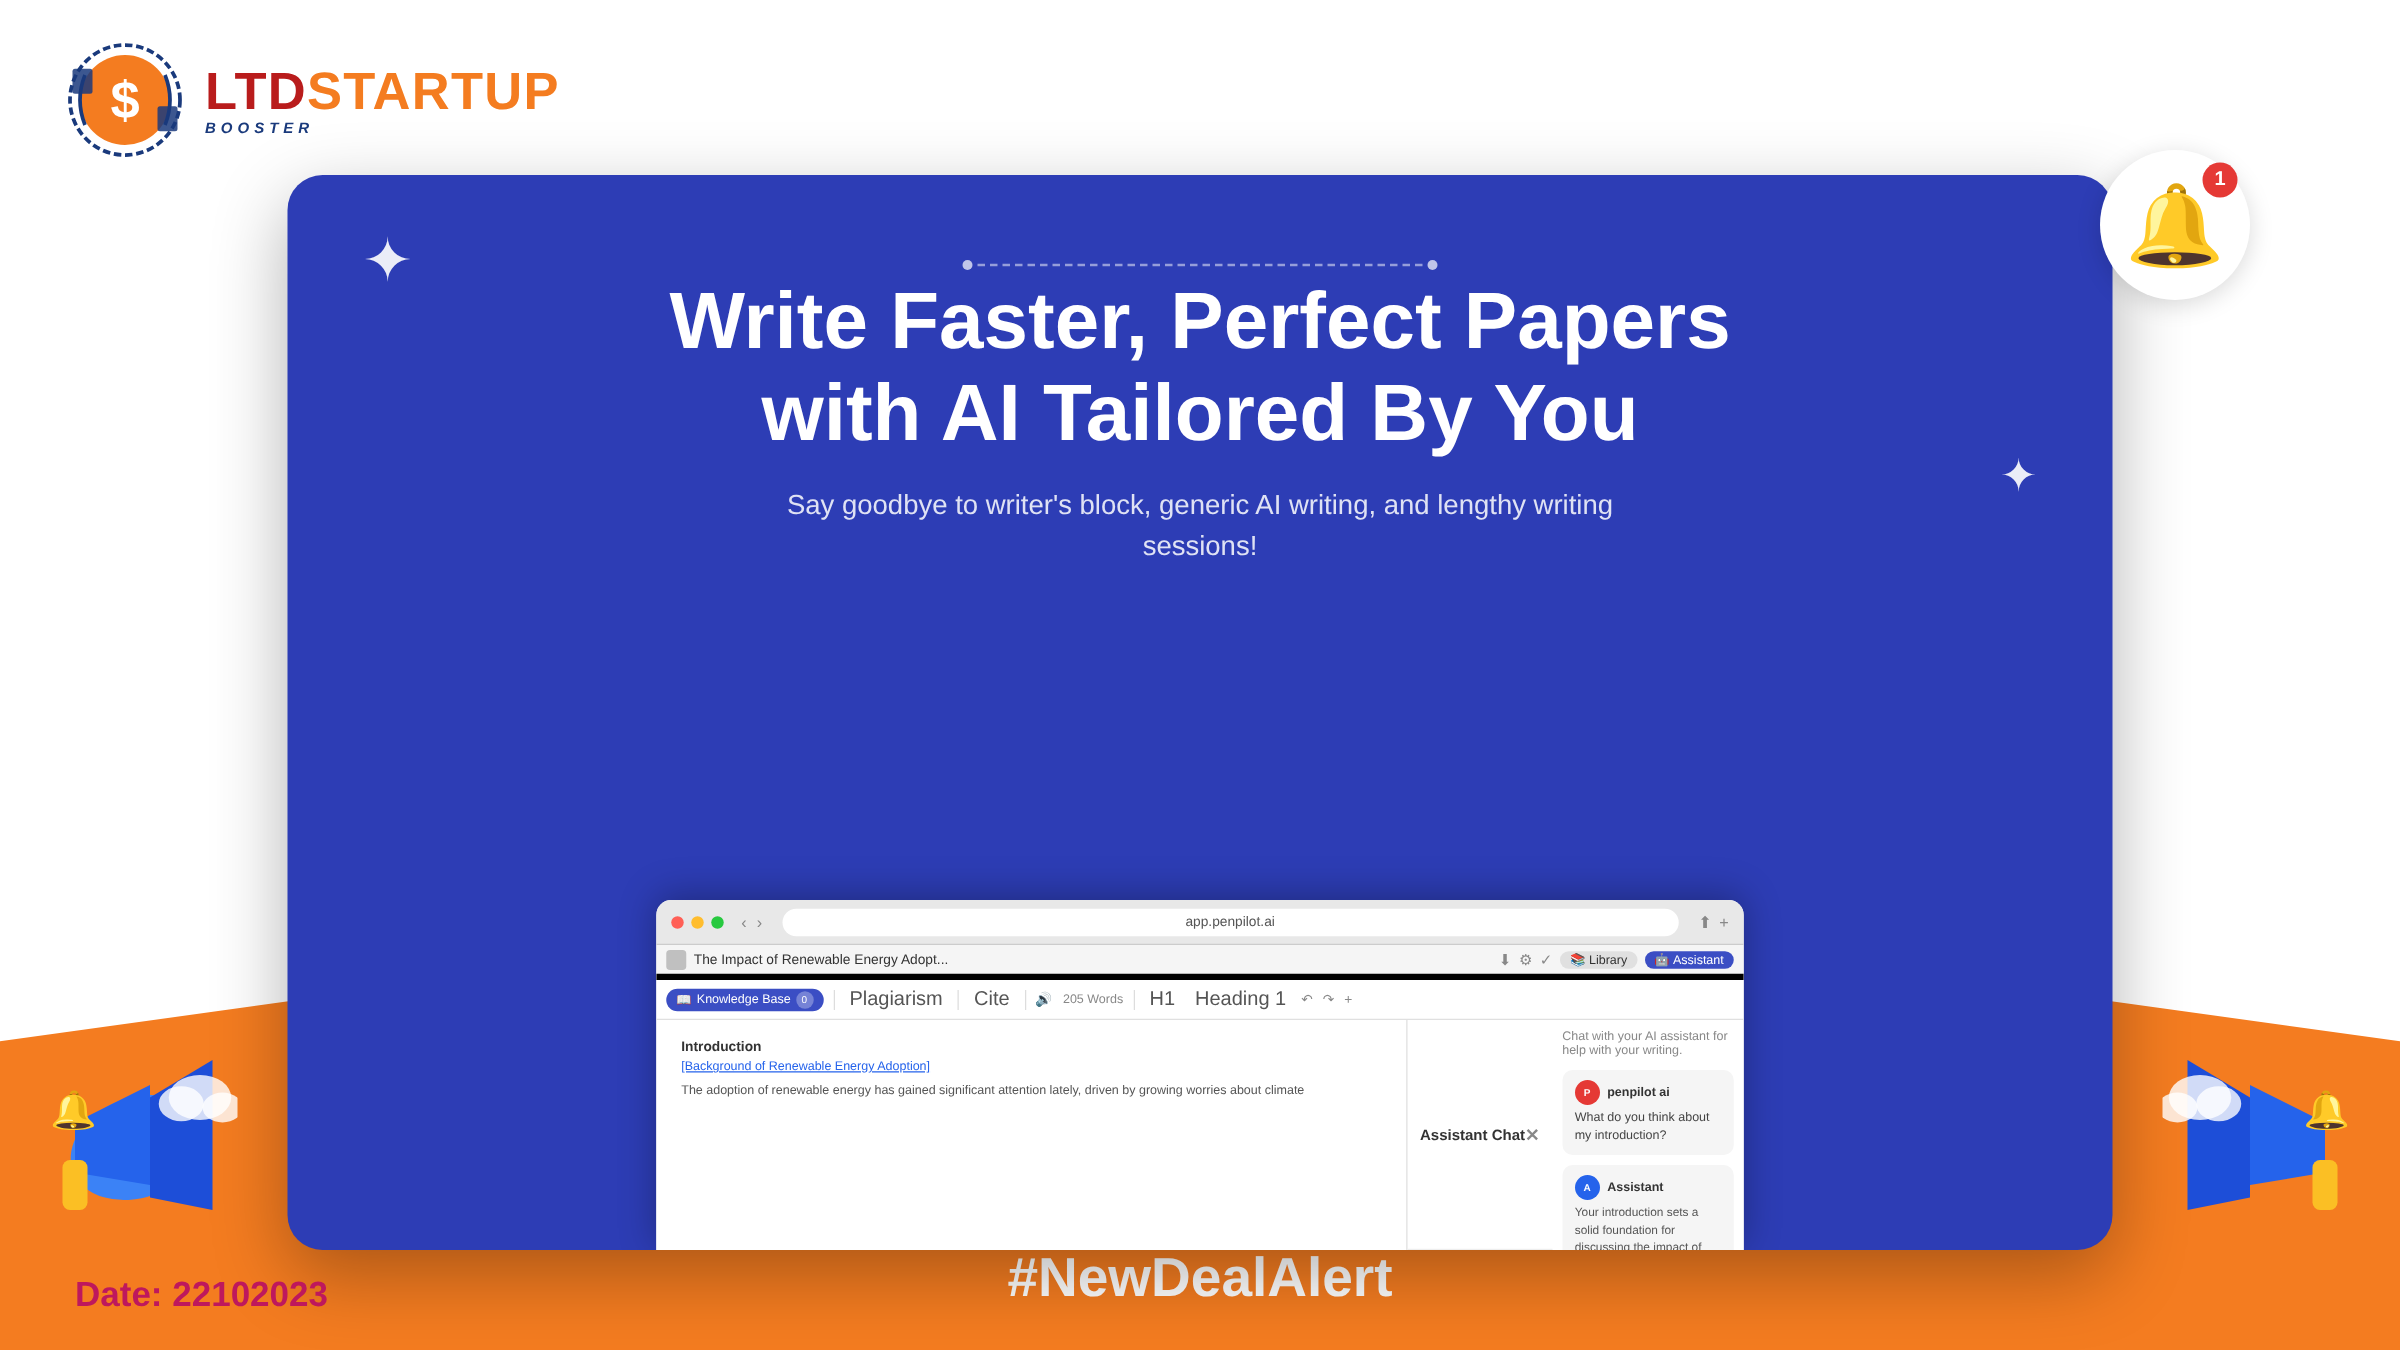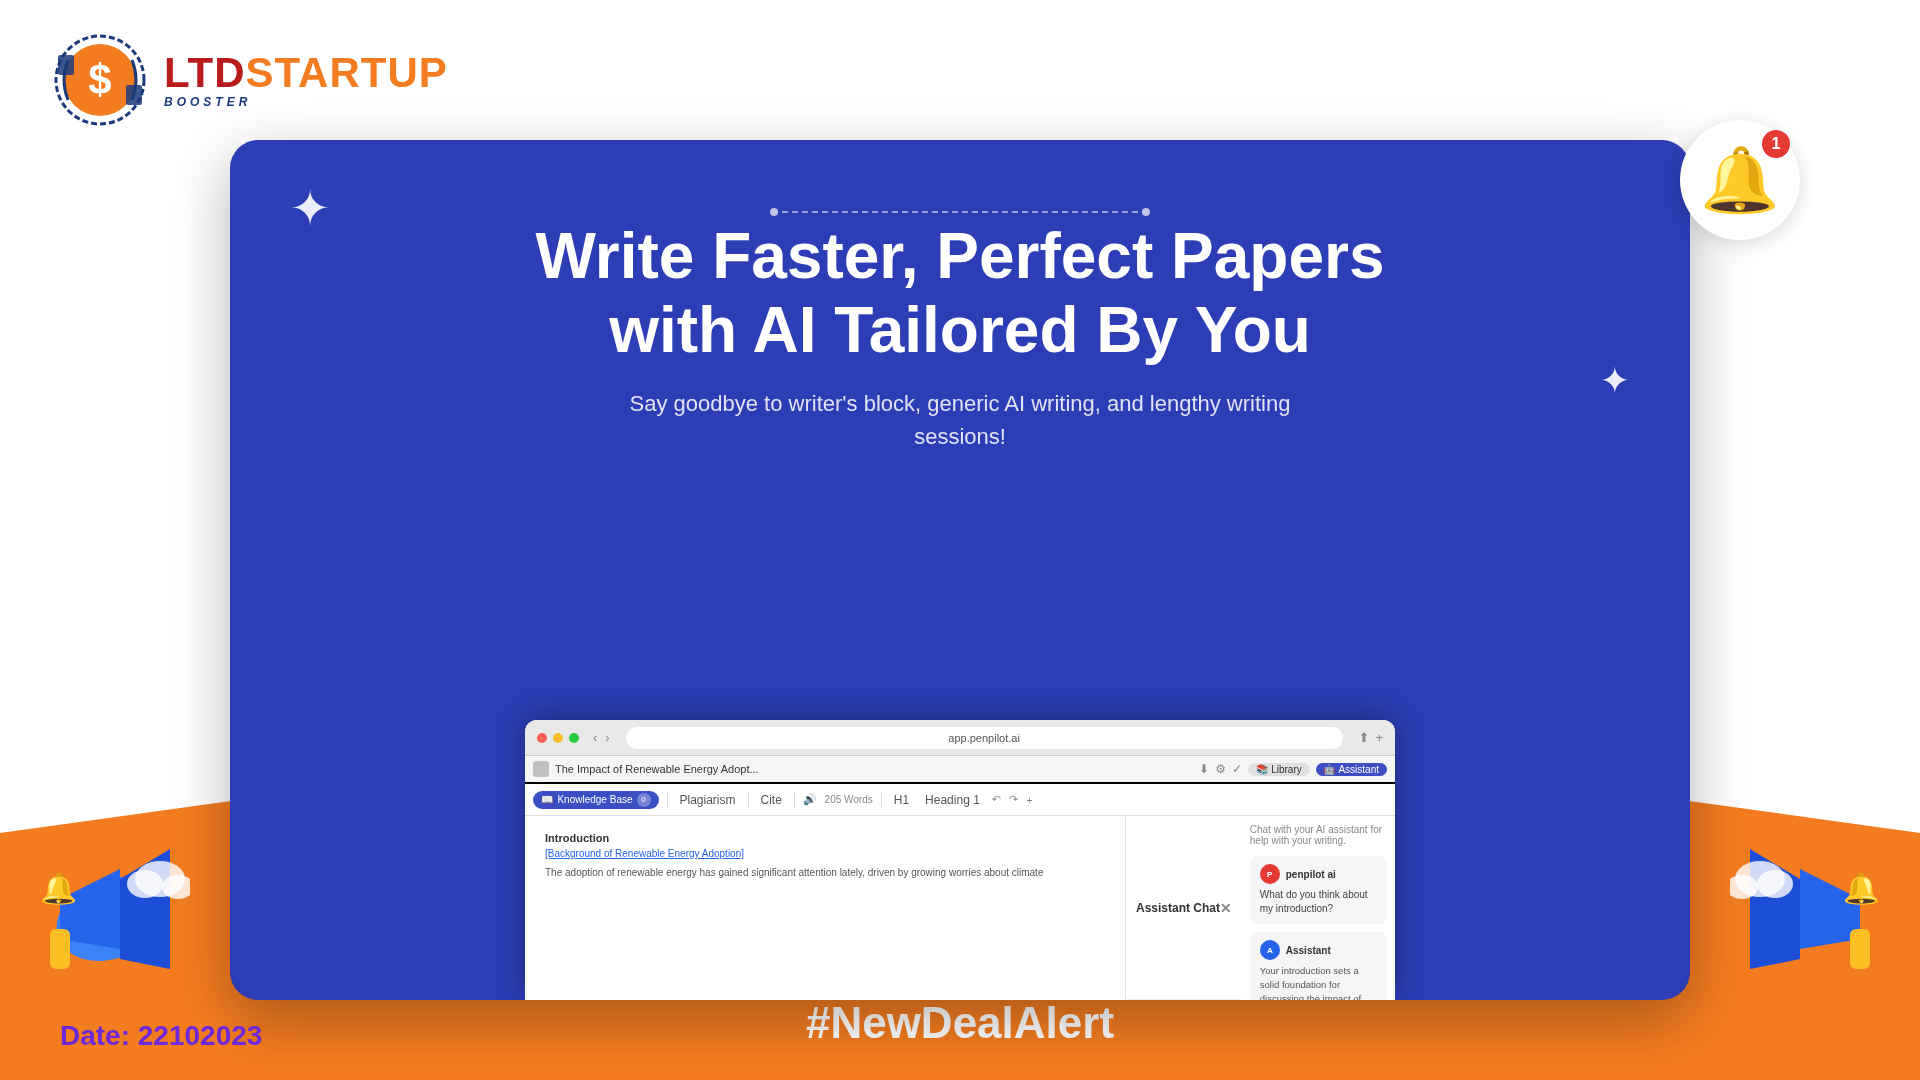--- a/index.html
+++ b/index.html
@@ -213,21 +213,21 @@
       font-size: 13px;
     }
 
     
     .browser-tab-bar {
       background: #f5f5f5;
       height: 28px;
       display: flex;
       align-items: center;
       padding: 0 8px;
-      border-bottom: 2px solid #000000;
+      border-bottom: 5px solid #000000;
       gap: 6px;
       font-size: 11px;
       color: #555;
     }
     .browser-tab-icon {
       width: 16px;
       height: 16px;
       background: #c0c0c0;
       border-radius: 3px;
     }
@@ -253,21 +253,21 @@
       color: white;
       border-radius: 12px;
       padding: 2px 8px;
       font-size: 10px;
       display: flex;
       align-items: center;
       gap: 4px;
     }
     .toolbar-btn {
       color: #555;
-      font-size: 12px;
+      font-size: 16px;
       padding: 0 4px;
     }
     .toolbar-sep { width: 1px; height: 16px; background: #ddd; }
     .toolbar-word-count { font-size: 10px; color: #888; }
 
     
     .editor-main {
       display: flex;
       height: calc(100% - 96px);
     }
@@ -404,21 +404,21 @@
       text-align: center;
       line-height: 1.2;
       z-index: 3;
     }
 
     
     .date-label {
       position: absolute;
       bottom: 28px;
       left: 60px;
-      color: #6d28d9;
+      color: #be185d;
       font-size: 28px;
       font-weight: 700;
       z-index: 3;
     }
 
     
     .megaphone-left {
       position: absolute;
       bottom: 60px;
       left: 30px;

